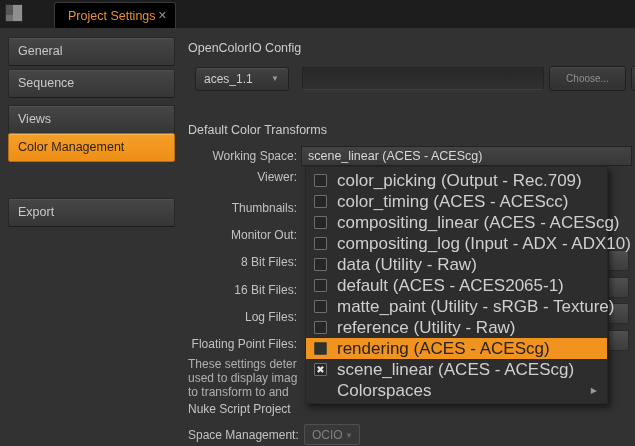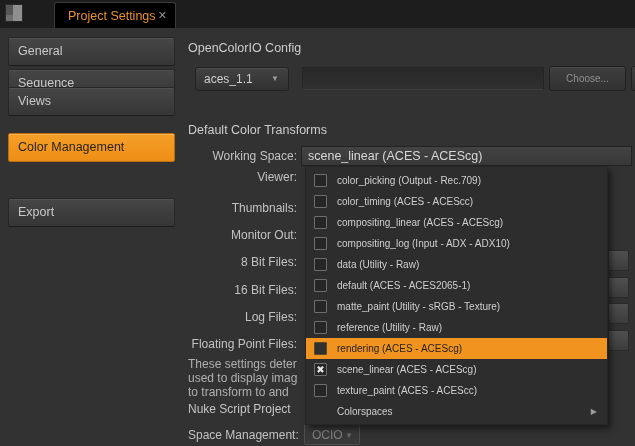--- a/index.html
+++ b/index.html
@@ -47,21 +47,21 @@
     background:linear-gradient(180deg,#4f4f4f,#3c3c3c);border:1px solid #2a2a2a;border-left:none;
     border-radius:0 2px 2px 0;cursor:pointer;}
 
   
   .menu{position:absolute;left:305px;top:166px;width:303px;background:#2d2d2d;
     border:1px solid #262626;box-shadow:3px 4px 6px rgba(0,0,0,.5);z-index:20;padding:3px 0 2px 0;}
   .menu-item{position:relative;height:21px;display:flex;align-items:center;cursor:pointer;}
   .menu-item .cb{width:13px;height:13px;margin:0 10px 0 8px;background:#262626;
     border:1px solid #6e6e6e;border-radius:1px;flex:0 0 auto;
     font-size:10px;line-height:12px;text-align:center;color:#e6e6e6;font-weight:bold;}
-  .menu-item .mi-label{font-size:10px;color:#cfcfcf;white-space:nowrap;text-align:right;}
+  .menu-item .mi-label{font-size:17px;color:#cfcfcf;white-space:nowrap;text-align:right;}
   .menu-item.highlight{background:#f0931f;}
   .menu-item.highlight .mi-label{color:#26221c;}
   .menu-item.highlight .cb{border-color:#5a4a2a;background:#30302e;}
   .menu-sub{padding-left:31px;}
   .menu-sub .mi-label{color:#cfcfcf;}
   .sub-arrow{position:absolute;right:10px;top:6px;font-size:8px;color:#9a9a9a;}
 
   
   .info-line{position:absolute;left:188px;font-size:12px;color:#b0b0b0;white-space:nowrap;}
   .disabled-combo{position:absolute;left:304px;top:424px;width:56px;height:21px;
@@ -77,21 +77,21 @@
   <div class="tabbar">
     <div class="pane-icon"></div>
     <div class="tab">
       <span class="tab-label">Project Settings</span>
       <span class="tab-close">✕</span>
     </div>
   </div>
 
   <div class="side-item" style="top:37px">General</div>
   <div class="side-item" style="top:69px">Sequence</div>
-  <div class="side-item" style="top:87px">Views</div>
+  <div class="side-item" style="top:105px">Views</div>
   <div class="side-item selected" style="top:133px">Color Management</div>
   <div class="side-item" style="top:198px">Export</div>
 
   <div class="section-title" style="left:188px;top:41px">OpenColorIO Config</div>
 
   <div class="dropdown-btn" style="left:195px;top:67px;width:94px;height:24px">
     <span class="dd-text">aces_1.1</span>
     <span class="dd-caret">▼</span>
   </div>
   <input class="text-field" style="left: 302px; top: 67px; width: 242px; height: 23px;" value="">
@@ -163,23 +163,19 @@
       <span class="mi-label">reference (Utility - Raw)</span>
     </div>
     <div class="menu-item highlight">
       <span class="cb"></span>
       <span class="mi-label">rendering (ACES - ACEScg)</span>
     </div>
     <div class="menu-item">
       <span class="cb">✖</span>
       <span class="mi-label">scene_linear (ACES - ACEScg)</span>
     </div>
-    <div class="menu-item">
-      <span class="cb"></span>
-      <span class="mi-label">texture_paint (ACES - ACEScc)</span>
-    </div>
     <div class="menu-item menu-sub">
       <span class="mi-label">Colorspaces</span>
       <span class="sub-arrow">▶</span>
     </div>
   </div>
 
 </div>
 
 </body></html>

